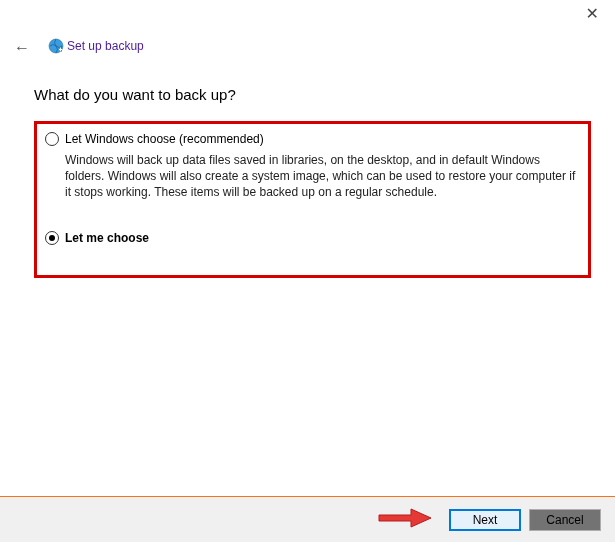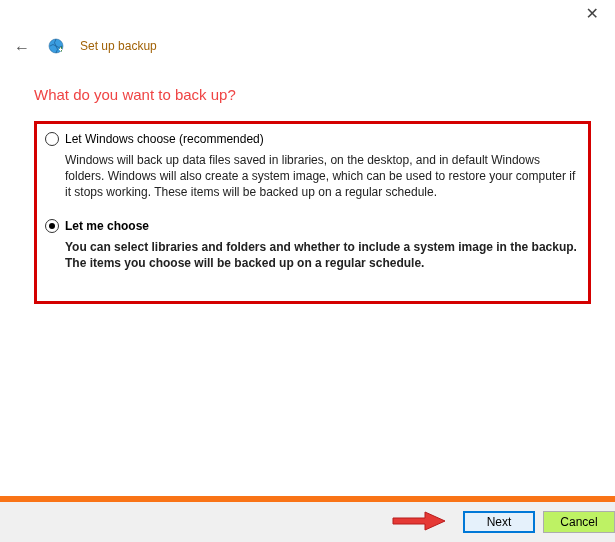--- a/index.html
+++ b/index.html
@@ -46,42 +46,42 @@
     line-height: 1;
     padding: 2px 4px;
   }
   .globe-icon {
     width: 16px;
     height: 16px;
     margin-left: 14px;
     display: inline-block;
   }
   .page-title {
-    margin-left: 16px;
-    font-size: 12px;
-    color: #a16207;
+    margin-left: 3px;
+    font-size: 12px;
+    color: #4c1d95;
   }
   .content {
     position: absolute;
     top: 86px;
     left: 34px;
     right: 24px;
   }
   .heading {
     font-size: 15px;
-    color: #ef4444;
+    color: #000000;
     font-weight: 400;
     margin-bottom: 18px;
   }
   .highlight-box {
     border: 3px solid #d40000;
     padding: 8px 8px 30px 8px;
   }
   .option {
-    margin-bottom: 18px;
+    margin-bottom: 30px;
   }
   .option:last-child {
     margin-bottom: 0;
     font-weight: bold;
   }
   .option-head {
     display: flex;
     align-items: center;
     cursor: pointer;
   }
@@ -114,36 +114,36 @@
     line-height: 1.35;
     max-width: 520px;
   }
   .footer {
     position: absolute;
     bottom: 0;
     left: 0;
     right: 0;
     height: 46px;
     background: #f0f0f0;
-    border-top: 6px solid #f97316;
+    border-top: 1px solid #f97316;
     display: flex;
     align-items: center;
     justify-content: flex-end;
-    padding-right: 0;
+    padding-right: 14px;
     box-sizing: border-box;
   }
   .red-arrow {
     margin-right: 8px;
     flex-shrink: 0;
   }
   .btn {
     min-width: 72px;
     height: 22px;
     font-size: 12px;
-    background: #bef264;
+    background: #737373;
     border: 1px solid #adadad;
     margin-left: 8px;
     cursor: pointer;
     display: inline-flex;
     align-items: center;
     justify-content: center;
     box-sizing: border-box;
   }
   .btn.default {
     border: 2px solid #0078d7;
@@ -185,21 +185,20 @@
           <span class="option-label">Let Windows choose (recommended)</span>
         </div>
         <div class="option-desc">Windows will back up data files saved in libraries, on the desktop, and in default Windows folders. Windows will also create a system image, which can be used to restore your computer if it stops working. These items will be backed up on a regular schedule.</div>
       </div>
 
       <div class="option">
         <div class="option-head">
           <span id="radio1" class="radio selected"></span>
           <span class="option-label">Let me choose</span>
         </div>
-        <div class="option-desc">You can select libraries and folders and whether to include a system image in the backup. The items you choose will be backed up on a regular schedule.</div>
       </div>
 
     </div>
   </div>
 
   <div class="footer">
     <span class="red-arrow">
       <svg width="56" height="22" viewBox="0 0 56 22">
         <path d="M2 8 L34 8 L34 2 L54 11 L34 20 L34 14 L2 14 Z" fill="#e53935" stroke="#b71c1c" stroke-width="1"></path>
       </svg>

